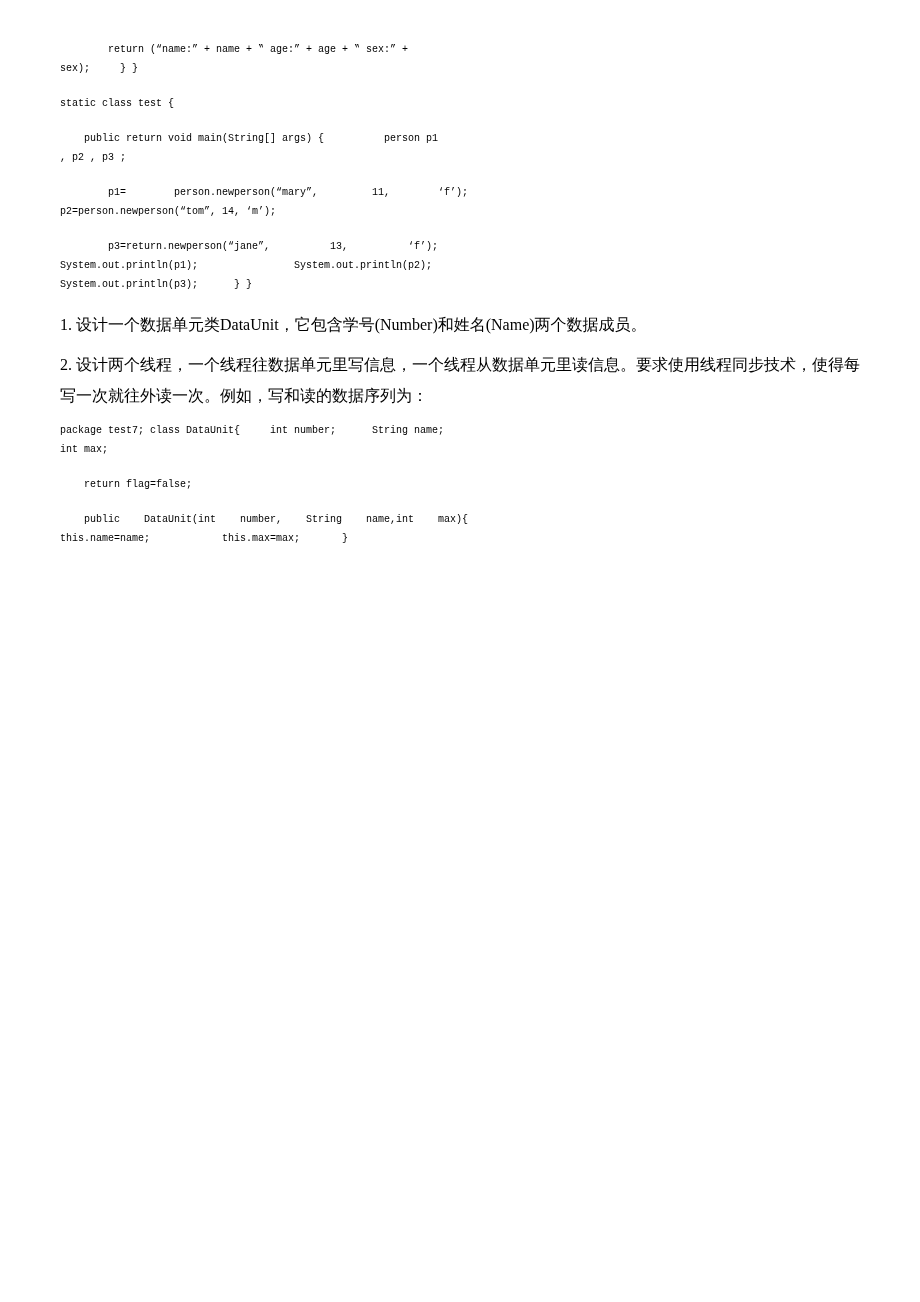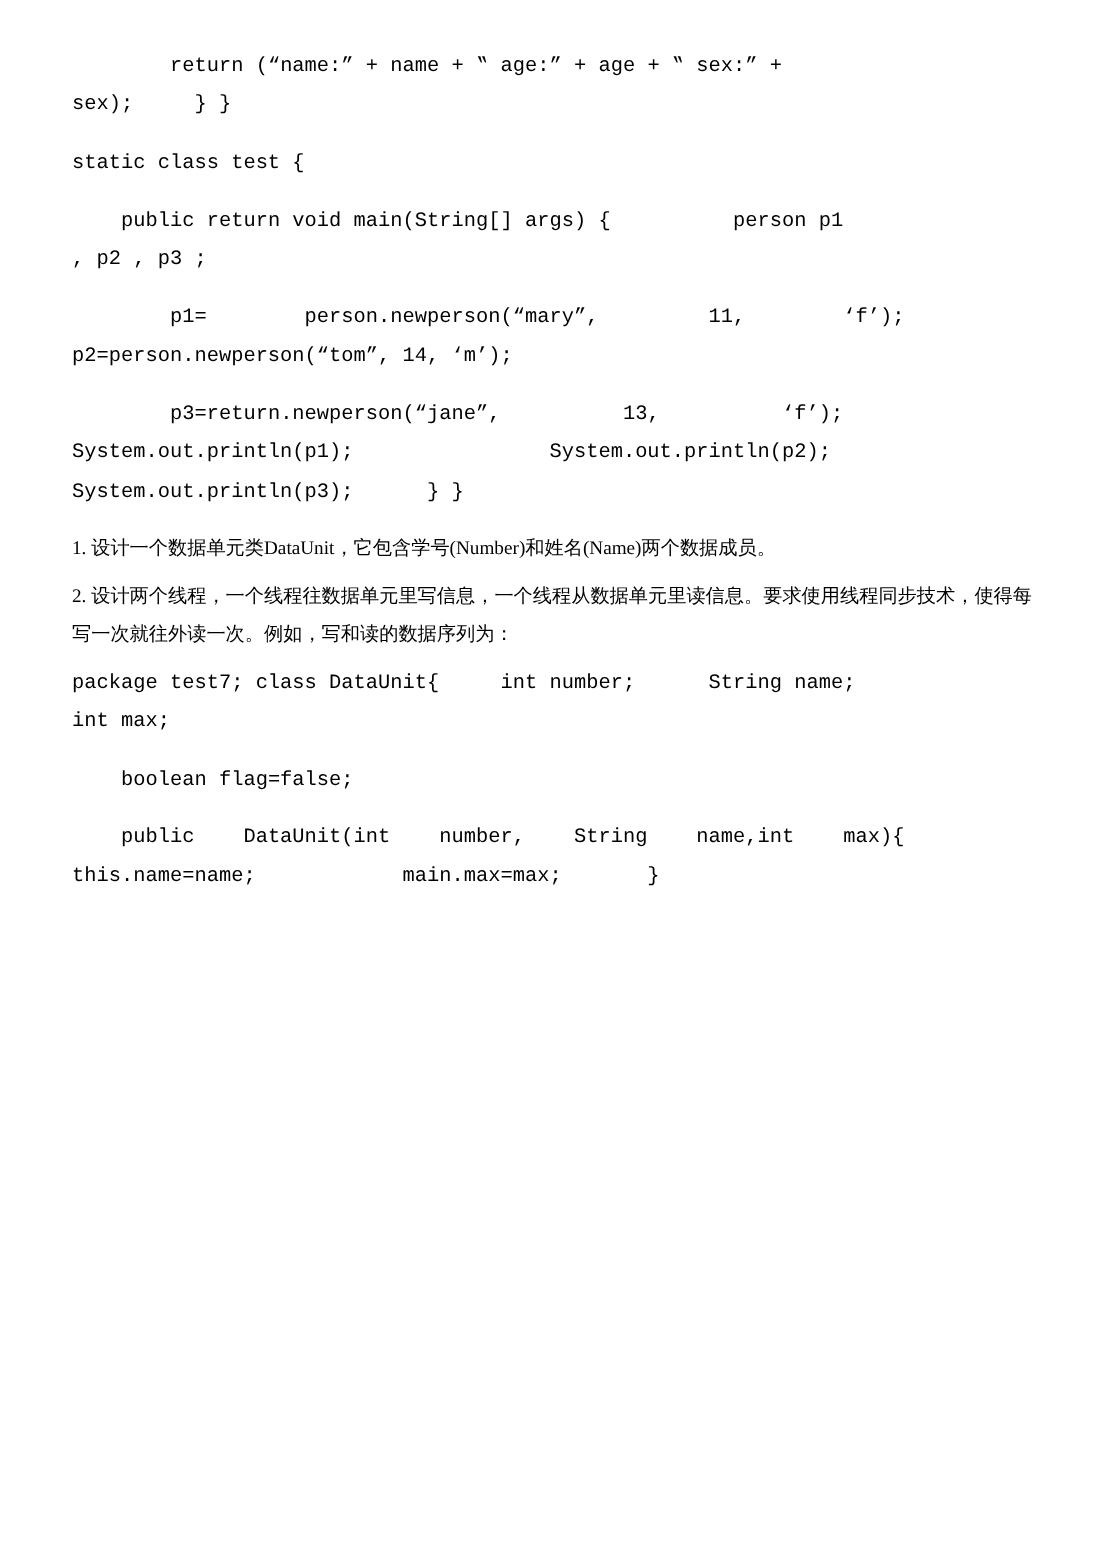--- a/index.html
+++ b/index.html
@@ -18,21 +18,21 @@
       padding: 40px 60px;
       line-height: 1.8;
     }
 
     .content-area {
       width: 100%;
     }
 
     .code-block {
       font-family: "Courier New", "Consolas", monospace;
-      font-size: 17px;
+      font-size: 10px;
       line-height: 1.9;
       white-space: pre-wrap;
       word-break: break-all;
       color: #000;
       margin-bottom: 16px;
     }
 
     .text-block {
       font-family: "SimSun", "宋体", serif;
       font-size: 16px;
@@ -83,21 +83,21 @@
     <div class="text-block">2.  设计两个线程，一个线程往数据单元里写信息，一个线程从数据单元里读信息。要求使用线程同步技术，使得每写一次就往外读一次。例如，写和读的数据序列为：</div>
   </div>
 
 
   <div class="section">
     <div class="code-block">package test7; class DataUnit{     int number;      String name;
 int max;</div>
   </div>
 
   <div class="section">
-    <div class="code-block">    boolean flag=false;</div>
+    <div class="code-block">    return flag=false;</div>
   </div>
 
   <div class="section">
     <div class="code-block">    public    DataUnit(int    number,    String    name,int    max){
-this.name=name;            main.max=max;       }</div>
+this.name=name;            this.max=max;       }</div>
   </div>
 
 </div>
 
 </body></html>

